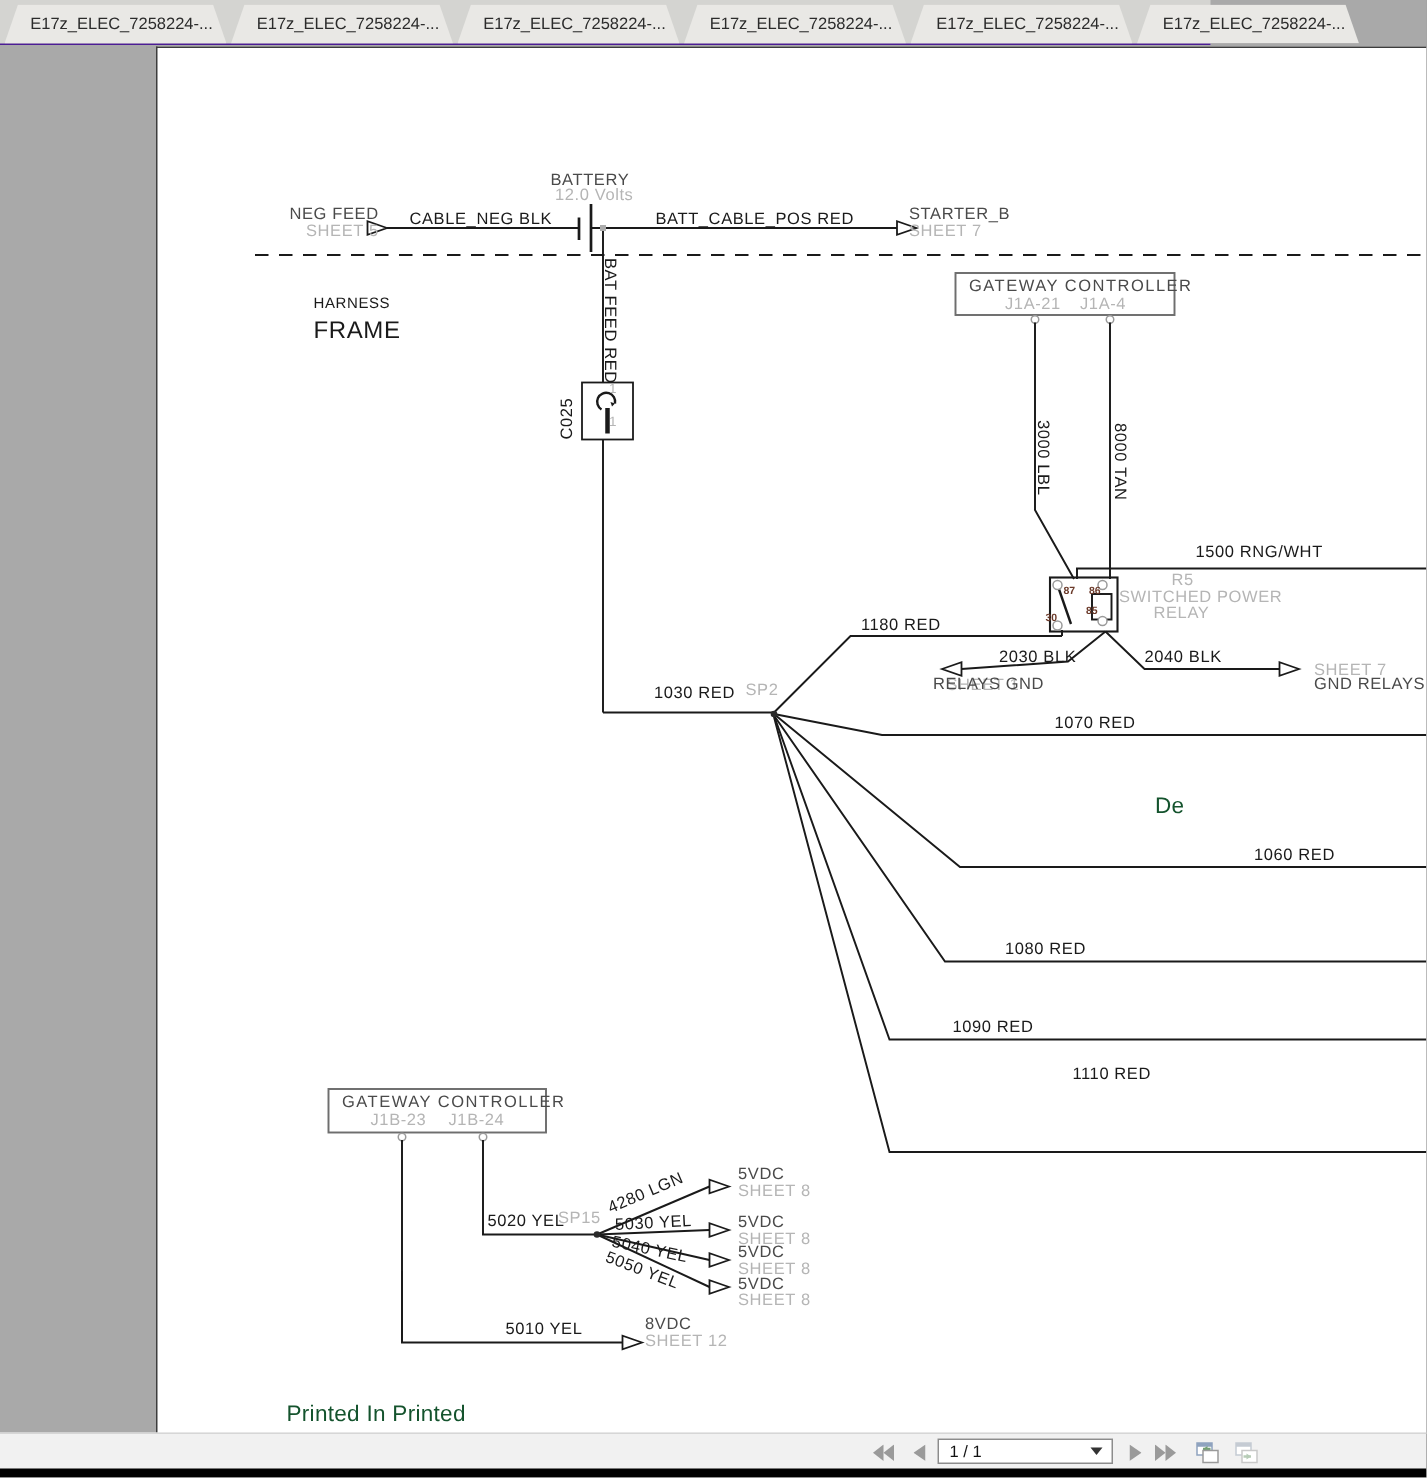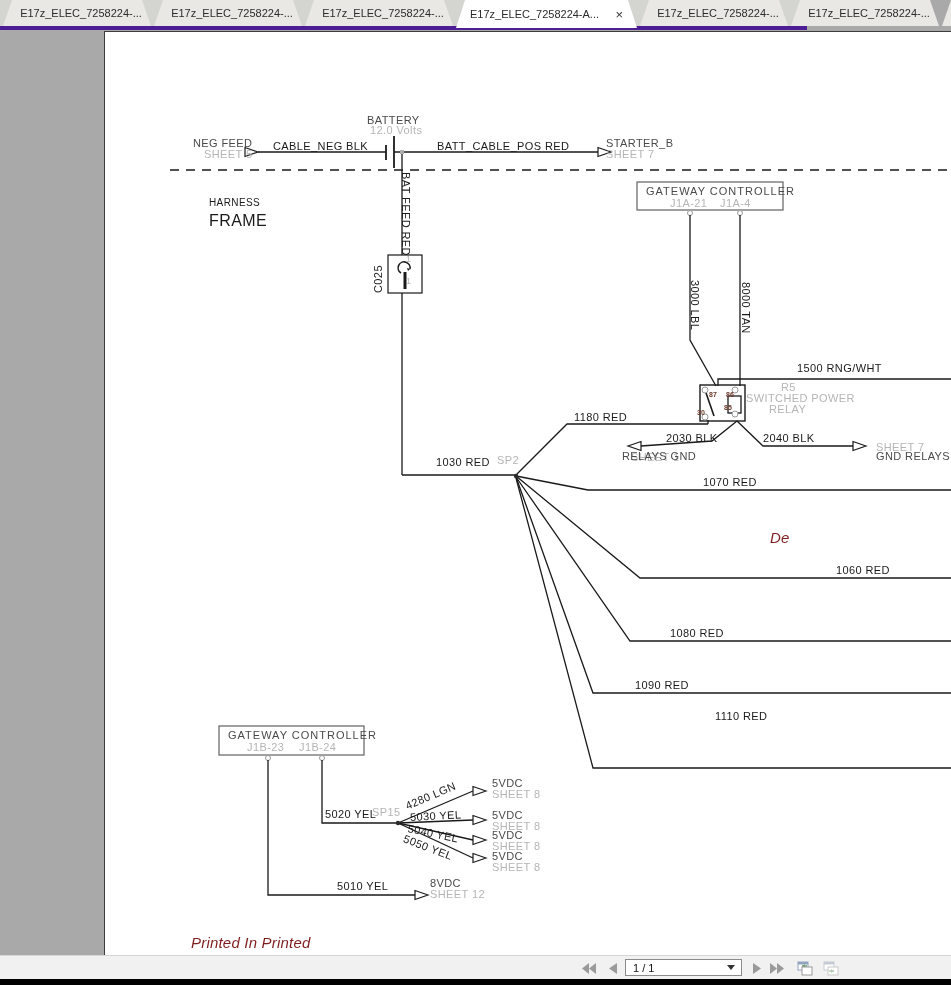--- a/index.html
+++ b/index.html
@@ -1,38 +1,38 @@
 <!DOCTYPE html>
 <html><head>
 <meta charset="utf-8">
 <style>
   html,body{margin:0;padding:0;background:#888;}
   .screen{position:relative;width:951px;height:985px;overflow:hidden;background:#a9a9a9;
     font-family:"Liberation Sans",sans-serif;}
   
   .tab-bar{position:absolute;top:0;left:0;width:807px;height:30px;background:#d4d4d1;
-    border-bottom:4px solid #4c1d95;display:flex;align-items:flex-start;padding-left:3px;box-sizing:border-box;}
+    border-bottom:1px solid #4c1d95;display:flex;align-items:flex-end;padding-left:3px;box-sizing:border-box;}
   .tab{height:26px;margin-right:3px;flex:0 0 auto;display:flex;align-items:center;justify-content:center;
     background:#e9e8e5;clip-path:polygon(9px 0,calc(100% - 9px) 0,100% 100%,0 100%);
     font-size:11px;color:#2b2b2b;white-space:nowrap;overflow:hidden;}
   .tab.active{background:#ffffff;height:28px;}
   .tab .tab-label{padding:0 6px 0 14px;}
   .tab .tab-close{font-size:13px;color:#333;padding:0 14px 0 4px;cursor:default;}
   
   .viewer{position:absolute;top:30px;left:0;width:951px;height:925px;background:#a9a9a9;}
   .page{position:absolute;top:1px;left:104px;width:847px;height:924px;background:#ffffff;
     border-left:1px solid #3c3c3c;border-top:1px solid #3c3c3c;}
   .svg-layer{position:absolute;top:0;left:0;z-index:2;pointer-events:none;}
   
   .lab{position:absolute;z-index:3;font-size:11px;letter-spacing:.4px;color:#1a1a1a;white-space:nowrap;}
   .mut{color:#b5b5b5;}
   .cmp{color:#4a4a4a;}
   .pin{font-size:7px;font-weight:bold;color:#6b3a2a;letter-spacing:0;}
   .t-title{font-size:45px;letter-spacing:1px;color:#0e0e0e;}
-  .t-note{font-size:15px;letter-spacing:.2px;color:#7f1d1d;font-style:italic;}
+  .t-note{font-size:15px;letter-spacing:.2px;color:#14532d;}
   .vcw{transform:rotate(90deg);transform-origin:0 0;}
   .vccw{transform:rotate(-90deg);transform-origin:0 0;}
   
   .toolbar{position:absolute;left:0;top:955px;width:951px;height:24px;background:#f1f1f1;
     border-top:1px solid #d6d6d6;}
   .nav-btn{position:absolute;top:4px;width:18px;height:16px;display:flex;align-items:center;justify-content:center;}
   .page-combo{position:absolute;left:625px;top:3px;width:117px;height:17px;background:#fff;
     border:1px solid #8c8c8c;display:flex;align-items:center;box-sizing:border-box;}
   .page-combo .combo-text{font-size:11px;color:#111;padding-left:7px;flex:1;}
   .page-combo .combo-arrow{width:0;height:0;border-left:4px solid transparent;border-right:4px solid transparent;
@@ -47,24 +47,20 @@
   <div class="tab-bar">
     <div class="tab" style="width:148px">
       <span class="tab-label">E17z_ELEC_7258224-...</span>
     </div>
     <div class="tab" style="width:148px">
       <span class="tab-label">E17z_ELEC_7258224-...</span>
     </div>
     <div class="tab" style="width:148px">
       <span class="tab-label">E17z_ELEC_7258224-...</span>
     </div>
-    <div class="tab active" style="width:181px">
-      <span class="tab-label" style="flex:1">E17z_ELEC_7258224-A...</span>
-      <span class="tab-close">×</span>
-    </div>
     <div class="tab" style="width:148px">
       <span class="tab-label">E17z_ELEC_7258224-...</span>
     </div>
     <div class="tab" style="width:148px">
       <span class="tab-label">E17z_ELEC_7258224-...</span>
     </div>
     <div class="tab" style="width:148px">
       <span class="tab-label">E17z_ELEC_7258224-...</span>
     </div>
   </div>

